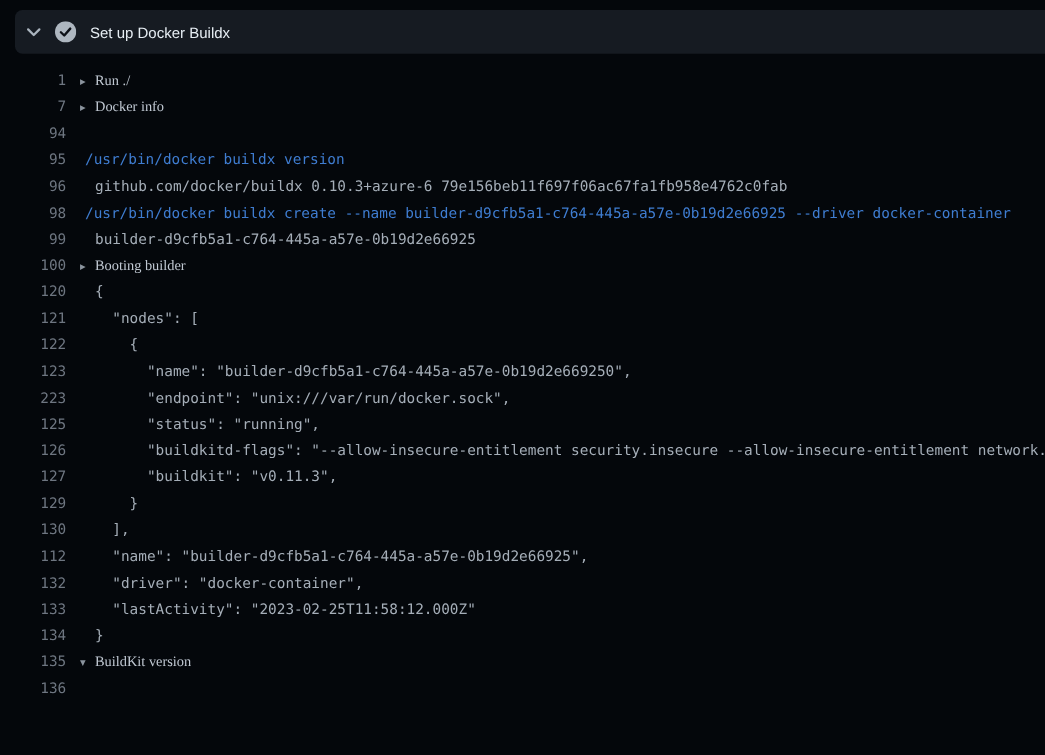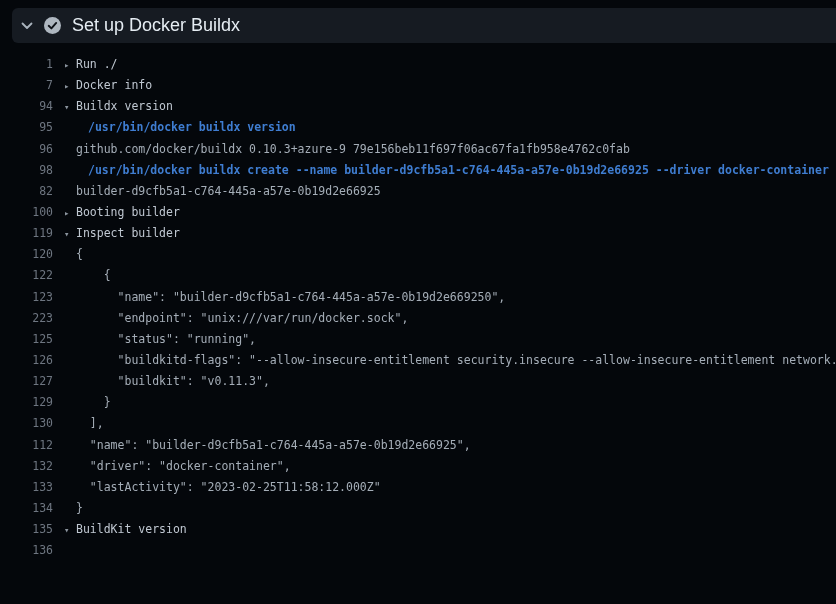--- a/index.html
+++ b/index.html
@@ -16,70 +16,70 @@
     border-radius:6px 0 0 6px;
     display:flex;align-items:center;
     padding-left:8px;
     cursor:pointer;
     box-sizing:border-box;
   }
   .chev{flex:none;width:14px;height:14px;margin-right:10px;display:block;}
   .check-wrap{flex:none;width:17px;height:17px;margin-right:11px;display:block;}
   .step-title{
     font-family:"Liberation Sans","DejaVu Sans",sans-serif;
-    font-size:18px;font-weight:500;color:#e6edf3;
+    font-size:12px;font-weight:500;color:#e6edf3;
     white-space:nowrap;
   }
   .log{position:absolute;top:54px;left:0;right:0;}
   .row{
     display:flex;align-items:baseline;
     height:21.15px;line-height:21.15px;
     white-space:pre;overflow:hidden;
     font-size:11.5px;
   }
   .num{
     flex:none;width:53px;text-align:right;
     color:#6e7681;cursor:pointer;
     user-select:none;
   }
   .content{margin-left:11px;white-space:pre;}
   .arrow{
     display:inline-block;width:12px;
     color:#8b949e;font-size:9px;
   }
   .gtext{color:#c0c8d2;}
-  .group{cursor:pointer;}
-  .cmd{color:#3f7dd1;margin-left:24px;font-weight:bold;}
+  .group{cursor:pointer;font-family:Liberation Serif, serif;}
+  .cmd{color:#3f7dd1;margin-left:4px;}
   .out{color:#a5aeb8;margin-left:12px;}
 </style>
 </head>
 <body>
 
 <div class="step-header">
   <svg class="chev" viewBox="0 0 14 14">
     <path d="M2.5 4.5 L7 9 L11.5 4.5" fill="none" stroke="#aab4be" stroke-width="1.8" stroke-linecap="round" stroke-linejoin="round"></path>
   </svg>
   <svg class="check-wrap" viewBox="0 0 17 17">
     <circle cx="8.5" cy="8.5" r="8.5" fill="#aeb7c0"></circle>
     <path d="M4.7 8.8 L7.4 11.4 L12.2 5.9" fill="none" stroke="#0d1117" stroke-width="1.9" stroke-linecap="round" stroke-linejoin="round"></path>
   </svg>
   <span class="step-title">Set up Docker Buildx</span>
 </div>
 
 <div class="log" id="log">
     <div class="row"><span class="num">1</span><span class="content group"><span class="arrow">▸</span><span class="gtext">Run ./</span></span></div>
     <div class="row"><span class="num">7</span><span class="content group"><span class="arrow">▸</span><span class="gtext">Docker info</span></span></div>
-    <div class="row"><span class="num">94</span><span class="content group"><span class="arrow">▾</span><span class="gtext">Buildx version</span></span></div>
+    <div class="row"><span class="num">94</span></div>
     <div class="row"><span class="num">95</span><span class="content"><span class="cmd">/usr/bin/docker buildx version</span></span></div>
-    <div class="row"><span class="num">96</span><span class="content"><span class="out">github.com/docker/buildx 0.10.3+azure-9 79e156beb11f697f06ac67fa1fb958e4762c0fab</span></span></div>
+    <div class="row"><span class="num">96</span><span class="content"><span class="out">github.com/docker/buildx 0.10.3+azure-6 79e156beb11f697f06ac67fa1fb958e4762c0fab</span></span></div>
     <div class="row"><span class="num">98</span><span class="content"><span class="cmd">/usr/bin/docker buildx create --name builder-d9cfb5a1-c764-445a-a57e-0b19d2e66925 --driver docker-container</span></span></div>
-    <div class="row"><span class="num">82</span><span class="content"><span class="out">builder-d9cfb5a1-c764-445a-a57e-0b19d2e66925</span></span></div>
+    <div class="row"><span class="num">99</span><span class="content"><span class="out">builder-d9cfb5a1-c764-445a-a57e-0b19d2e66925</span></span></div>
     <div class="row"><span class="num">100</span><span class="content group"><span class="arrow">▸</span><span class="gtext">Booting builder</span></span></div>
-    <div class="row"><span class="num">119</span><span class="content group"><span class="arrow">▾</span><span class="gtext">Inspect builder</span></span></div>
     <div class="row"><span class="num">120</span><span class="content"><span class="out">{</span></span></div>
+    <div class="row"><span class="num">121</span><span class="content"><span class="out">  "nodes": [</span></span></div>
     <div class="row"><span class="num">122</span><span class="content"><span class="out">    {</span></span></div>
     <div class="row"><span class="num">123</span><span class="content"><span class="out">      "name": "builder-d9cfb5a1-c764-445a-a57e-0b19d2e669250",</span></span></div>
     <div class="row"><span class="num">223</span><span class="content"><span class="out">      "endpoint": "unix:///var/run/docker.sock",</span></span></div>
     <div class="row"><span class="num">125</span><span class="content"><span class="out">      "status": "running",</span></span></div>
     <div class="row"><span class="num">126</span><span class="content"><span class="out">      "buildkitd-flags": "--allow-insecure-entitlement security.insecure --allow-insecure-entitlement network.host",</span></span></div>
     <div class="row"><span class="num">127</span><span class="content"><span class="out">      "buildkit": "v0.11.3",</span></span></div>
     <div class="row"><span class="num">129</span><span class="content"><span class="out">    }</span></span></div>
     <div class="row"><span class="num">130</span><span class="content"><span class="out">  ],</span></span></div>
     <div class="row"><span class="num">112</span><span class="content"><span class="out">  "name": "builder-d9cfb5a1-c764-445a-a57e-0b19d2e66925",</span></span></div>
     <div class="row"><span class="num">132</span><span class="content"><span class="out">  "driver": "docker-container",</span></span></div>

